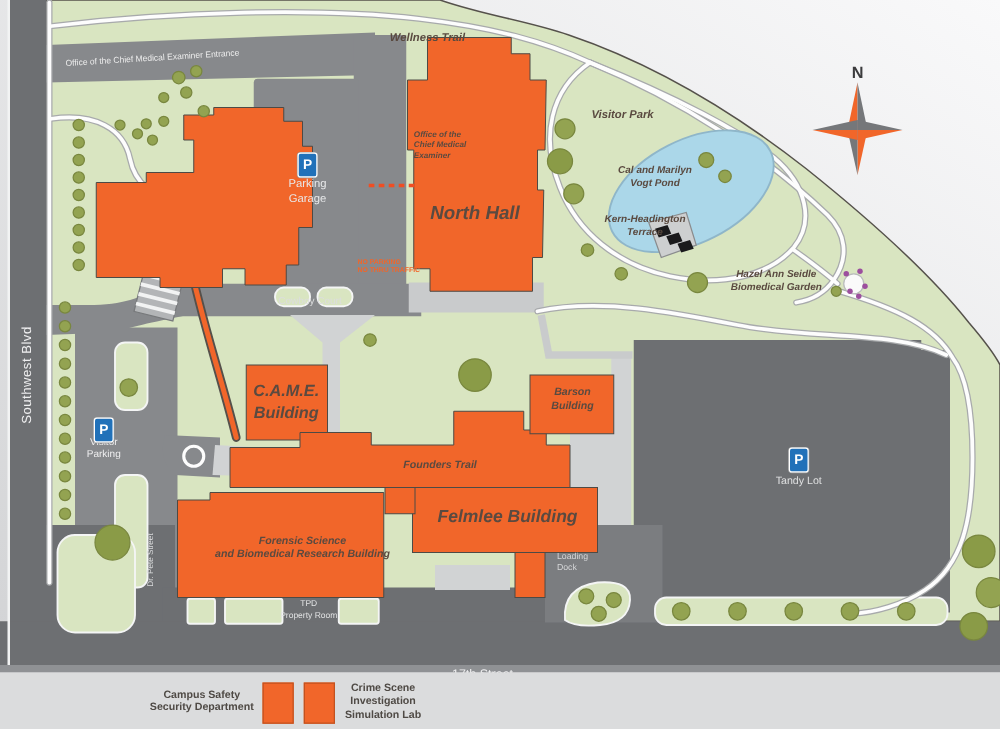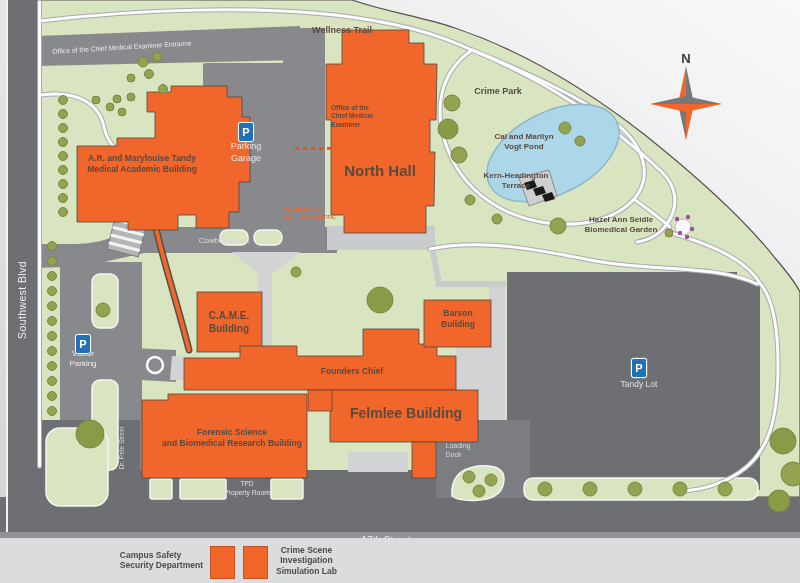--- a/index.html
+++ b/index.html
@@ -2,21 +2,21 @@
 <html><head>
 <meta charset="utf-8">
 <style>
   html,body{margin:0;padding:0;background:#DBDCDD;}
   #stage{position:relative;width:800px;height:583px;overflow:hidden;
          font-family:"Liberation Sans",sans-serif;}
   #map-svg{position:absolute;left:0;top:0;}
   .lbl{position:absolute;white-space:pre-line;text-align:center;
        transform:translate(-50%,-50%);line-height:1.3;pointer-events:none;
        font-family:"Liberation Sans",sans-serif;}
-  .dk{color:#5A4A40;font-weight:bold;}
+  .dk{color:#5A4A40;font-weight:bold;font-style:italic;}
   .wh{color:#EFEFF0;}
   .rot90{transform:translate(-50%,-50%) rotate(-90deg);}
   .picon{position:absolute;width:14px;height:18px;background:#2171B9;
          border:1.5px solid #fff;border-radius:2.5px;color:#fff;
          font-weight:bold;font-size:11px;display:flex;align-items:center;
          justify-content:center;box-shadow:0 0 0 0.5px #9a9c9e;}
   .legend{position:absolute;left:0;top:538px;width:800px;height:45px;background:#DBDCDD;}
   .legend .sq{position:absolute;width:23px;height:31px;top:8px;
               background:#F1662A;border:1px solid #C2521F;}
   .legend .ltxt{position:absolute;font-size:8.5px;font-weight:bold;color:#4F4A45;
@@ -224,63 +224,61 @@
     <polygon points="686,140 694,104 686,104" fill="#F1662A"></polygon>
     <polygon points="686,140 678,104 686,104" fill="#75777A"></polygon>
     <polygon points="650,104 686,112 686,104" fill="#F1662A"></polygon>
     <polygon points="650,104 686,96 686,104" fill="#75777A"></polygon>
   </g>
 </svg>
 
 <div class="lbl wh rot90" style="left:23px;top:300px;font-size:10.5px;letter-spacing:.4px">Southwest Blvd</div>
 <div class="lbl" style="left:122px;top:48px;font-size:6.8px;color:#ECECEC;transform:translate(-50%,-50%) rotate(-3.5deg);white-space:nowrap">Office of the Chief Medical Examiner Entrance</div>
 <div class="lbl dk" style="left:342px;top:31px;font-size:9px">Wellness Trail</div>
-<div class="lbl dk" style="left:498px;top:92px;font-size:9px">Crime Park</div>
+<div class="lbl dk" style="left:498px;top:92px;font-size:9px">Visitor Park</div>
 <div class="lbl dk" style="left:524px;top:142px;font-size:8px">Cal and Marilyn
 Vogt Pond</div>
 <div class="lbl dk" style="left:516px;top:181px;font-size:8px">Kern-Headington
 Terrace</div>
 <div class="lbl dk" style="left:621px;top:225px;font-size:8px">Hazel Ann Seidle
 Biomedical Garden</div>
 <div class="lbl dk" style="left:380px;top:171px;font-size:15px">North Hall</div>
 <div class="lbl dk" style="left:352px;top:117px;font-size:6.5px;text-align:left">Office of the
 Chief Medical
 Examiner</div>
 <div class="lbl" style="left:311px;top:214px;font-size:5.5px;color:#F1662A;font-weight:bold;text-align:left">NO PARKING
 NO THRU TRAFFIC</div>
 <div class="lbl" style="left:246px;top:153px;font-size:9px;color:#E8E9EA">Parking
 Garage</div>
-<div class="lbl dk" style="left:142px;top:164px;font-size:8.5px">A.R. and Marylouise Tandy
-Medical Academic Building</div>
-<div class="lbl" style="left:224px;top:241px;font-size:8px;color:#DCDDDE">Cowboy Court</div>
-<div class="lbl dk" style="left:229px;top:322px;font-size:10px">C.A.M.E.
+<div class="lbl" style="left:248px;top:241px;font-size:8px;color:#DCDDDE">Cowboy Court</div>
+<div class="lbl dk" style="left:229px;top:322px;font-size:13px">C.A.M.E.
 Building</div>
 <div class="lbl dk" style="left:458px;top:319px;font-size:8.5px">Barson
 Building</div>
-<div class="lbl dk" style="left:352px;top:372px;font-size:8.5px">Founders Chief</div>
+<div class="lbl dk" style="left:352px;top:372px;font-size:8.5px">Founders Trail</div>
 <div class="lbl dk" style="left:406px;top:413px;font-size:14px">Felmlee Building</div>
-<div class="lbl dk" style="left:232px;top:438px;font-size:8.5px">Forensic Science
+<div class="lbl dk" style="left:242px;top:438px;font-size:8.5px">Forensic Science
 and Biomedical Research Building</div>
 <div class="lbl" style="left:83px;top:359px;font-size:8px;color:#EFEFF0">Visitor
 Parking</div>
 <div class="lbl" style="left:639px;top:385px;font-size:8.5px;color:#DFE0E1">Tandy Lot</div>
 <div class="lbl rot90" style="left:122px;top:448px;font-size:6.5px;color:#D9DADB;white-space:nowrap">Dr. Pete Street</div>
 <div class="lbl" style="left:247px;top:489px;font-size:6.8px;color:#E2E3E4">TPD
 Property Room</div>
 <div class="lbl" style="left:458px;top:450px;font-size:7px;color:#D5D6D7;text-align:left">Loading
 Dock</div>
 <div class="lbl" style="left:386px;top:540px;font-size:10px;color:#EFEFF0">17th Street</div>
 <div class="lbl" style="left:686px;top:59px;font-size:13px;font-weight:bold;color:#3B3B3D">N</div>
 
 <div class="picon" style="left:238px;top:122px">P</div>
 <div class="picon" style="left:75px;top:334px">P</div>
 <div class="picon" style="left:631px;top:358px">P</div>
 
 <div class="legend">
-  <div class="ltxt" style="left:203px;transform:translate(-100%,-50%);text-align:left">Campus Safety
+  <div class="ltxt" style="left:203px;transform:translate(-100%,-50%);text-align:center">Campus Safety
 Security Department</div>
   <div class="sq" style="left:210px"></div>
   <div class="sq" style="left:243px"></div>
   <div class="ltxt" style="left:276px;transform:translate(0,-50%);text-align:center">Crime Scene
 Investigation
 Simulation Lab</div>
 </div>
 
 </div>
 

